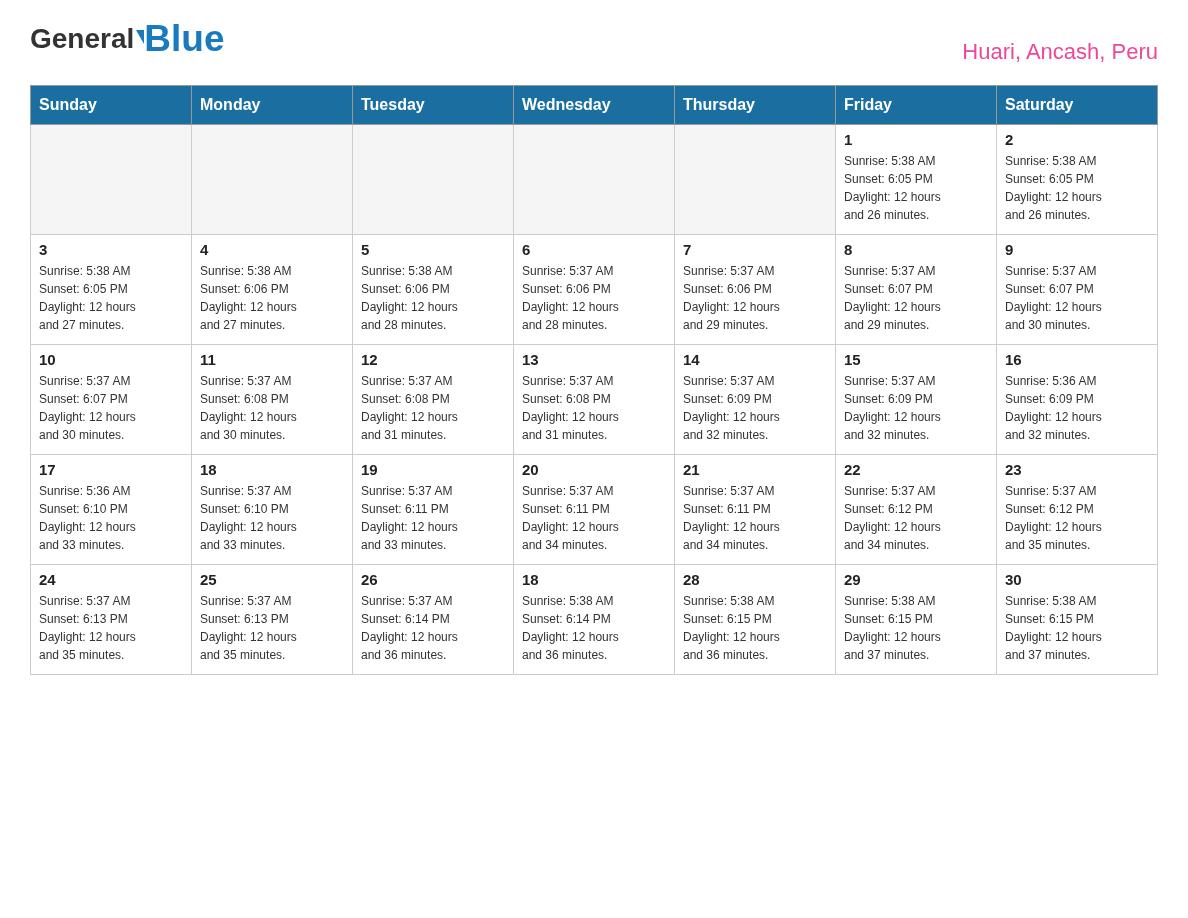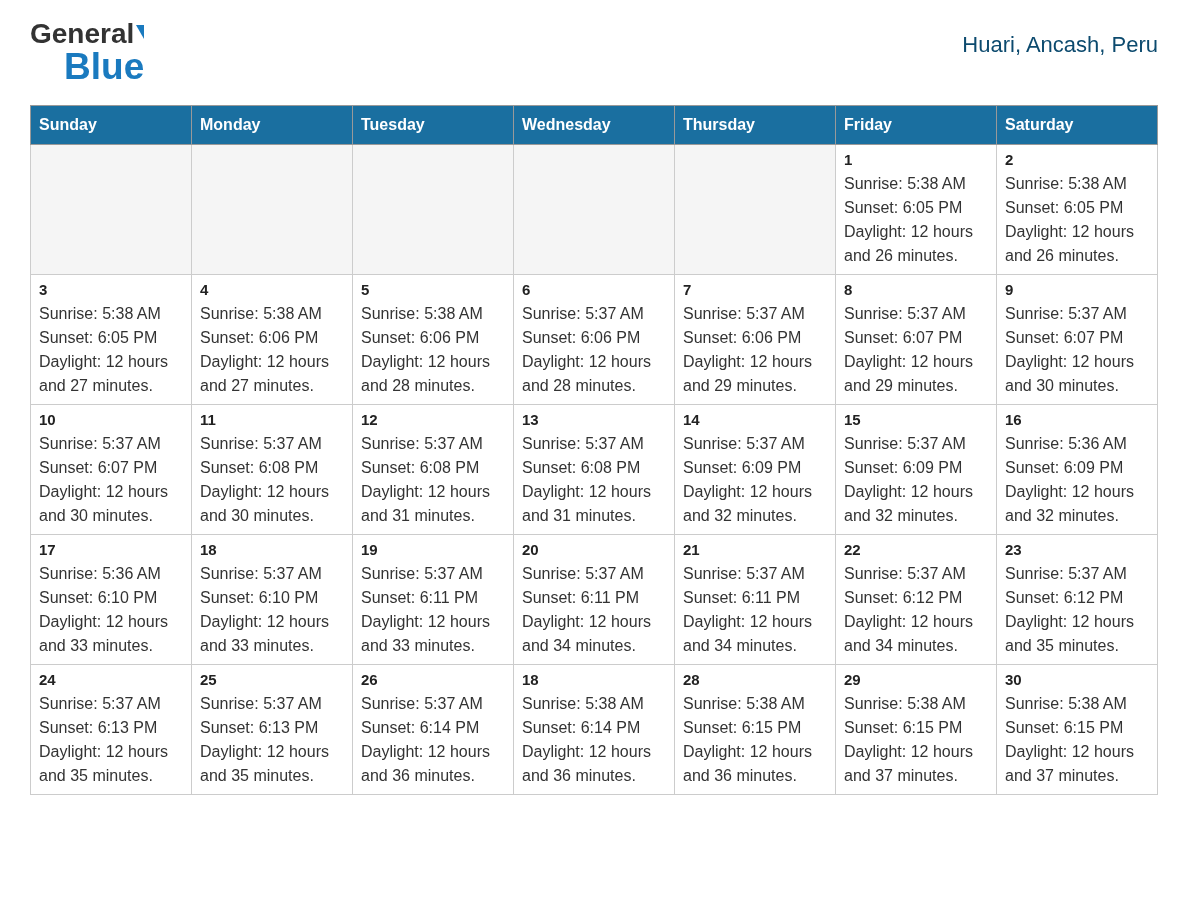--- a/index.html
+++ b/index.html
@@ -11,22 +11,22 @@
       padding: 20px 30px;
     }
     .header-area {
       display: flex;
       justify-content: space-between;
       align-items: flex-start;
       margin-bottom: 20px;
     }
     .logo {
       display: flex;
-      flex-direction: column;
-      align-items: flex-end;
+      flex-direction: row;
+      align-items: center;
     }
     .logo-general {
       font-size: 28px;
       font-weight: bold;
       color: #333;
       line-height: 1;
     }
     .logo-blue {
       font-size: 37px;
       font-weight: bold;
@@ -49,22 +49,22 @@
       text-align: right;
     }
     .month-title {
       font-size: 52px;
       font-weight: bold;
       color: #222;
       line-height: 1.1;
     }
     .location {
       font-size: 22px;
-      color: #0c4a6e;
-      margin-top: 12px;
+      color: #ec4899;
+      margin-top: 19px;
     }
     .calendar {
       width: 100%;
       border-collapse: collapse;
       border: 1px solid #999;
     }
     .calendar th {
       background-color: #1a6fa0;
       color: #fff;
       font-size: 16px;
@@ -87,21 +87,21 @@
       background: #f5f5f5;
     }
     .day-number {
       font-size: 15px;
       font-weight: bold;
       color: #222;
       display: block;
       margin-bottom: 4px;
     }
     .day-info {
-      font-size: 16px;
+      font-size: 12px;
       color: #333;
       line-height: 1.5;
     }
     tr.week-row td {
       height: 110px;
     }
   </style>
 </head>
 <body>
 

